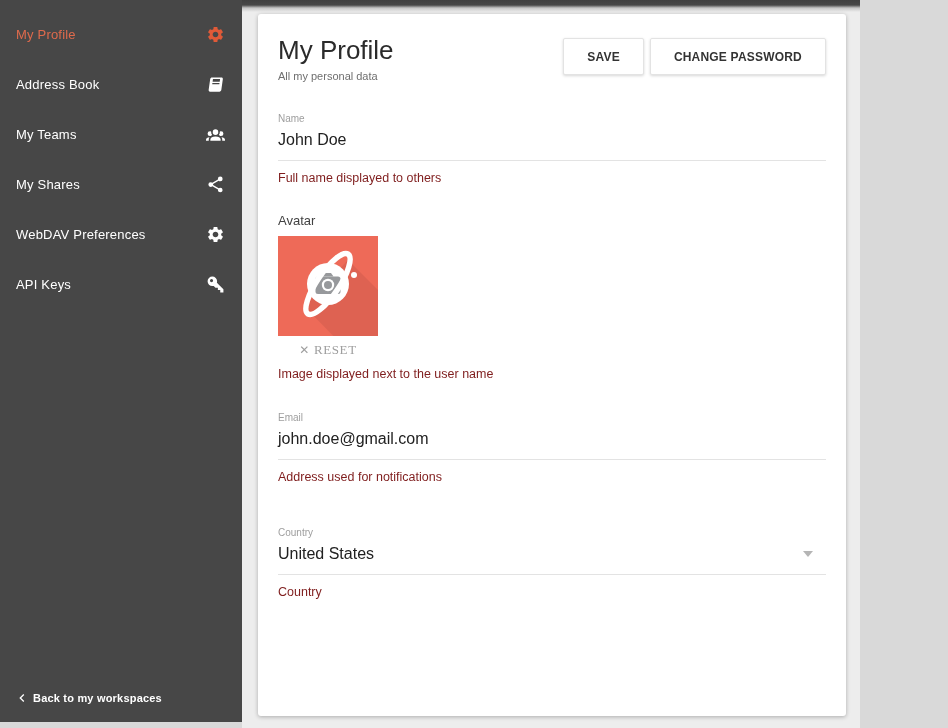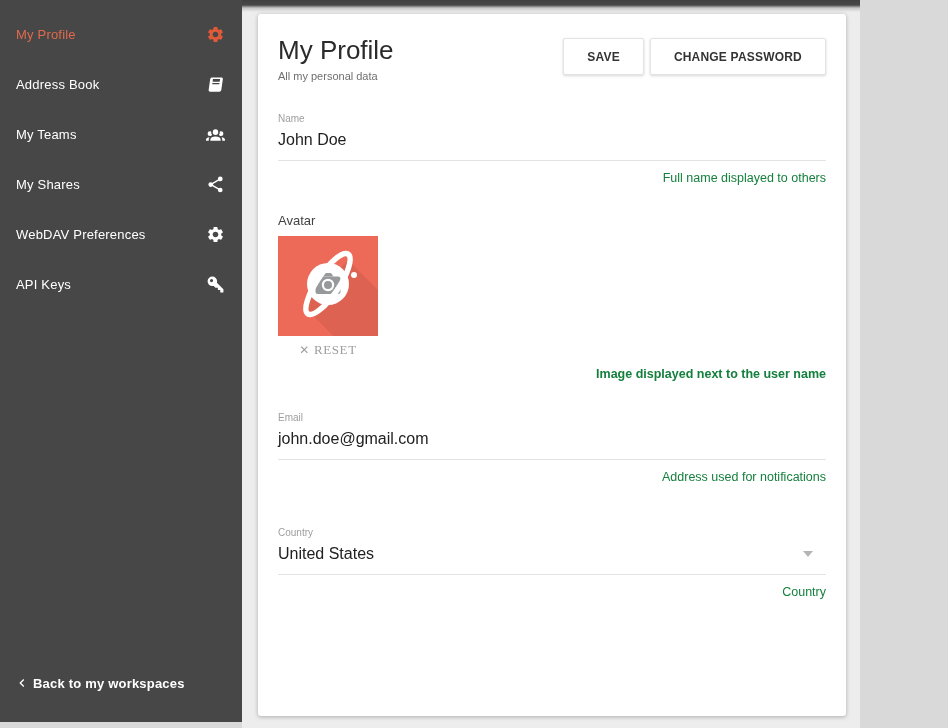--- a/index.html
+++ b/index.html
@@ -10,22 +10,22 @@
 
   
   .sidebar { position:relative; width:242px; height:722px; background:#474747; flex:none; }
   .nav { padding-top:9px; }
   .nav-item { height:50px; display:flex; align-items:center; justify-content:space-between;
               padding:0 17px 0 16px; color:#ffffff; font-size:13px; cursor:pointer; }
   .nav-item .lbl { letter-spacing:0.2px; }
   .nav-item svg { width:19px; height:19px; fill:#ffffff; }
   .nav-item.active { color:#df6a4c; }
   .nav-item.active svg { fill:#e05a38; }
-  .back-link { position:absolute; left:14px; bottom:31px; display:flex; align-items:center;
-               color:#ffffff; font-size:13px; font-weight:bold; cursor:pointer; letter-spacing:0.2px; }
+  .back-link { position:absolute; left:14px; bottom:16px; display:flex; align-items:center;
+               color:#ffffff; font-size:11px; font-weight:bold; cursor:pointer; letter-spacing:0.2px; }
   .back-link svg { width:16px; height:16px; fill:#ffffff; margin-right:3px; }
 
   
   .main { position:relative; flex:1; background:#ededed; height:728px; }
   .main::before { content:""; position:absolute; left:0; top:0; right:0; height:12px;
                   background:linear-gradient(to bottom,#404040 0px,#474747 5px,#c6c6c6 8px,#ededed 12px);
                   pointer-events:none; }
 
   .card { position:absolute; left:16px; right:14px; top:14px; height:702px; background:#ffffff;
           border-radius:3px; box-shadow:0 1px 4px rgba(0,0,0,0.28); overflow:hidden; }
@@ -38,35 +38,35 @@
   .btn { background:#ffffff; border:1px solid #e3e3e3; border-radius:2px; height:37px;
          padding:0 23px; font-family:"Liberation Sans", sans-serif; font-size:12px; font-weight:bold;
          color:#333333; letter-spacing:0.2px; box-shadow:0 1px 3px rgba(0,0,0,0.16); cursor:pointer; }
 
   .form { padding:0 20px; }
 
   .field { margin-top:31px; }
   .field-label { font-size:10px; color:#9e9e9e; }
   .field-value { font-size:16px; color:#212121; margin-top:7px; padding-bottom:11px;
                  border-bottom:1px solid #e3e3e3; position:relative; cursor:text; }
-  .field-helper { font-size:12.5px; color:#15803d; margin-top:10px;text-align:right; }
+  .field-helper { font-size:12.5px; color:#7f1d1d; margin-top:10px; }
 
   .select .field-value { cursor:pointer; }
   .caret { position:absolute; right:13px; top:6px; width:0; height:0;
            border-left:5px solid transparent; border-right:5px solid transparent;
            border-top:6px solid #b5b5b5; }
 
   .avatar-section { margin-top:28px; }
   .section-label { font-size:13px; color:#424242; }
   .avatar-box { position:relative; width:100px; height:100px; margin-top:8px; cursor:pointer; }
   .avatar-box svg { display:block; }
   .reset-row { width:100px; text-align:center; margin-top:6px; font-size:13px; color:#9e9e9e;
                letter-spacing:0.6px; cursor:pointer;font-family:Liberation Serif, serif; }
   .reset-row .x { font-size:12px; margin-right:4px; color:#9e9e9e; }
-  .avatar-helper { margin-top:9px;font-weight:bold; }
+  .avatar-helper { margin-top:9px; }
 
   .select-spaced { margin-top:43px; }
 </style>
 </head>
 <body>
 
 <div class="app">
 
   <div class="sidebar">
     <div class="nav">

